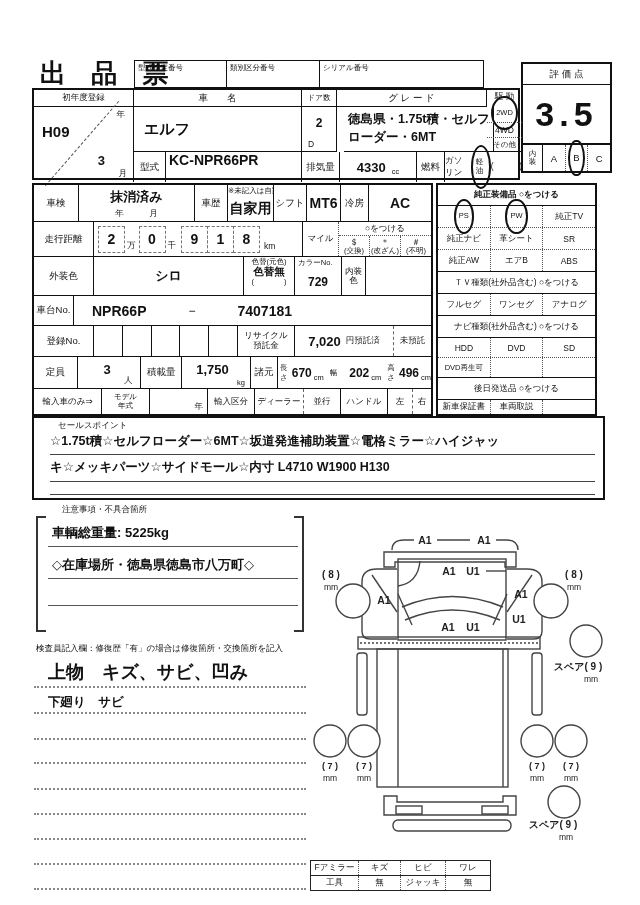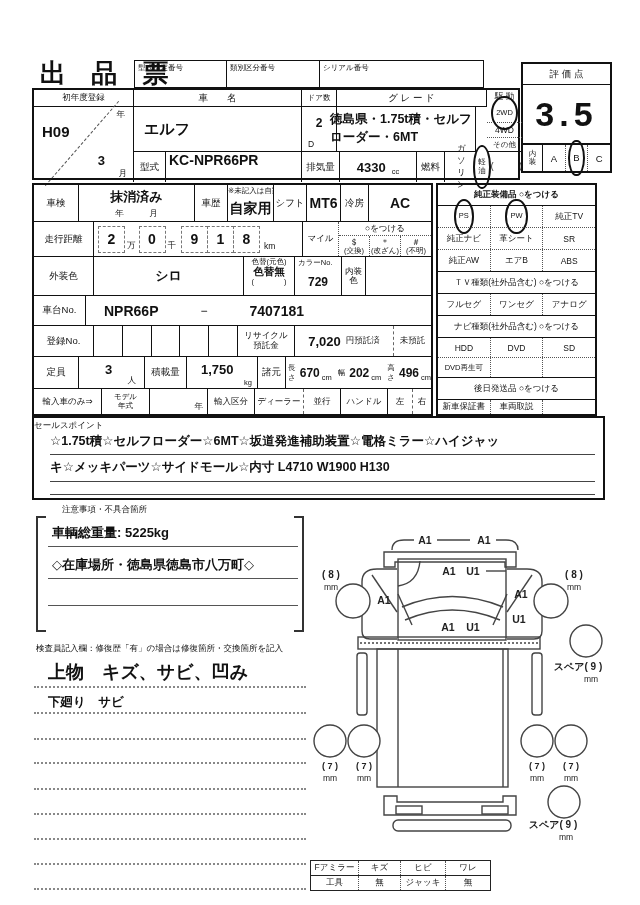--- a/index.html
+++ b/index.html
@@ -77,21 +77,21 @@
     </div>
     <div class="abs cell brd-b s9" style="left:100px;top:0;width:168px;height:17px;border-right:1.5px solid #111">車　　名</div>
 
     <div class="abs col brd-r brd-b" style="left:268px;top:0;width:35px;height:62px">
       <div class="cell brd-b s7" style="height:17px">ドア数</div>
       <div class="cell bold s12" style="flex:1">2</div>
       <div class="s8" style="padding:0 0 2px 6px">D</div>
     </div>
 
     <div class="abs cell brd-b brd-r s9" style="left:303px;top:0;width:150px;height:17px">グ レ ー ド</div>
-    <div class="abs brd-r brd-b" style="left:292px;top:17px;width:150px;height:45px">
+    <div class="abs brd-r brd-b" style="left:310px;top:17px;width:150px;height:45px">
       <div class="bold" style="font-size:12.5px;padding:3px 2px 0 4px;line-height:1.45">徳島県・1.75t積・セルフローダー・6MT</div>
     </div>
 
     <div class="abs col brd-b" style="left:453px;top:0;width:35px;height:62px">
       <div class="cell s8" style="height:14px">駆 動</div>
       <div class="cell" style="height:18px">
         <span class="ring s7">2WD</span>
       </div>
       <div class="cell dot-t s8" style="height:15px">4WD</div>
       <div class="cell dot-t s7" style="flex:1">その他</div>
@@ -101,21 +101,21 @@
     <div class="abs brd-r flex" style="left:132px;top:62px;width:136px;height:30px;align-items:flex-start">
       <span class="bold s14" style="margin-left:3px">KC-NPR66PR</span>
     </div>
     <div class="abs cell brd-r s9" style="left:268px;top:62px;width:38px;height:30px">排気量</div>
     <div class="abs brd-r flex" style="left:306px;top:62px;width:77px;height:30px;align-items:center;justify-content:center">
       <span class="bold s13">4330</span>
       <span class="s7" style="margin:8px 0 0 6px">cc</span>
     </div>
     <div class="abs cell brd-r s9" style="left:383px;top:62px;width:28px;height:30px">燃料</div>
     <div class="abs flex" style="left:411px;top:62px;width:77px;height:30px;align-items:center">
-      <span class="s8" style="margin-left:12px">ガソリン</span>
+      <span class="s8" style="margin-left:0">ガソリン</span>
       <span class="ring s7" style="margin-left:2px">軽油</span>
       <span class="s8">(　　　)</span>
     </div>
   </div>
 
   <div class="abs b2" style="left:32px;top:183px;width:401px;height:233px">
 
     <div class="abs flex brd-b" style="left:0;top:0;width:397px;height:37px">
       <div class="cell brd-r s9" style="width:45px">車検</div>
       <div class="col brd-r" style="width:115px">
@@ -176,21 +176,21 @@
       <div class="col brd-r" style="width:46px">
         <div class="s7" style="padding:1px 0 0 3px">カラーNo.</div>
         <div class="cell bold s12" style="flex:1">729</div>
       </div>
       <div class="cell brd-r s8 pre" style="width:24px;line-height:1.1;text-align:center">内装
 色</div>
       <div style="flex:1"></div>
     </div>
 
     <div class="abs flex brd-b" style="left:0;top:111px;width:397px;height:30px">
-      <div class="cell brd-r s9" style="width:52px">車台No.</div>
+      <div class="cell brd-r s9" style="width:40px">車台No.</div>
       <div class="flex" style="flex:1;align-items:center">
         <span class="bold s14" style="margin-left:18px">NPR66P</span>
         <span class="s12" style="margin-left:42px">−</span>
         <span class="bold s14" style="margin-left:42px">7407181</span>
       </div>
     </div>
 
     <div class="abs flex brd-b" style="left:0;top:141px;width:397px;height:31px">
       <div class="cell brd-r s9" style="width:60px">登録No.</div>
       <div class="flex brd-r" style="width:143px">
@@ -219,21 +219,21 @@
       <div class="brd-r" style="width:70px;position:relative">
         <span class="bold s13" style="position:absolute;left:14px;top:5px">1,750</span>
         <span class="s7" style="position:absolute;right:5px;bottom:1px">kg</span>
       </div>
       <div class="cell brd-r s9" style="width:28px">諸元</div>
       <div class="flex" style="flex:1;align-items:center">
         <span class="s7" style="margin-left:2px">長さ</span>
         <span class="bold s12" style="margin-left:4px">670</span>
         <span class="s7" style="margin:10px 0 0 2px">cm</span>
         <span class="s7" style="margin-left:6px">幅</span>
-        <span class="bold s12" style="margin-left:4px">202</span>
+        <span class="bold s12" style="margin-left:12px">202</span>
         <span class="s7" style="margin:10px 0 0 2px">cm</span>
         <span class="s7" style="margin-left:6px">高さ</span>
         <span class="bold s12" style="margin-left:4px">496</span>
         <span class="s7" style="margin:10px 0 0 2px">cm</span>
       </div>
     </div>
 
     <div class="abs flex" style="left:0;top:204px;width:397px;height:25px">
       <div class="cell brd-r s8" style="width:68px">輸入車のみ⇒</div>
       <div class="cell brd-r s7 pre" style="width:48px;line-height:1.15;text-align:center">モデル
@@ -290,21 +290,21 @@
     </div>
     <div class="cell brd-b s8" style="height:22px">後日発送品 ○をつける</div>
     <div class="flex" style="flex:1">
       <div class="cell dot-r s8" style="flex:1">新車保証書</div>
       <div class="cell dot-r s8" style="flex:1">車両取説</div>
       <div class="cell" style="flex:1"></div>
     </div>
   </div>
 
   <div class="abs b2" style="left:32px;top:416px;width:573px;height:84px">
-    <div class="s8" style="padding:2px 0 0 0">セールスポイント</div>
+    <div class="s8" style="padding:2px 0 0 24px">セールスポイント</div>
     <div class="bold" style="font-size:12.5px;margin:1px 8px 0 16px;padding-bottom:4px;border-bottom:1px solid #444">☆1.75t積☆セルフローダー☆6MT☆坂道発進補助装置☆電格ミラー☆ハイジャッ</div>
     <div class="bold" style="font-size:12.5px;margin:4px 8px 0 16px;padding-bottom:5px;border-bottom:1px solid #444">キ☆メッキパーツ☆サイドモール☆内寸 L4710 W1900 H130</div>
     <div style="margin:12px 8px 0 16px;border-bottom:1px solid #444"></div>
   </div>
 
   <div class="abs s8" style="left:62px;top:504px">注意事項・不具合箇所</div>
   <div class="abs" style="left:36px;top:516px;width:10px;height:116px;border-left:2px solid #333;border-top:2px solid #333;border-bottom:2px solid #333"></div>
   <div class="abs" style="left:294px;top:516px;width:10px;height:116px;border-right:2px solid #333;border-top:2px solid #333;border-bottom:2px solid #333"></div>
   <div class="abs bold s13" style="left:52px;top:524px">車輌総重量: 5225kg</div>
   <div class="rule" style="left:48px;top:546px;width:250px"></div>

